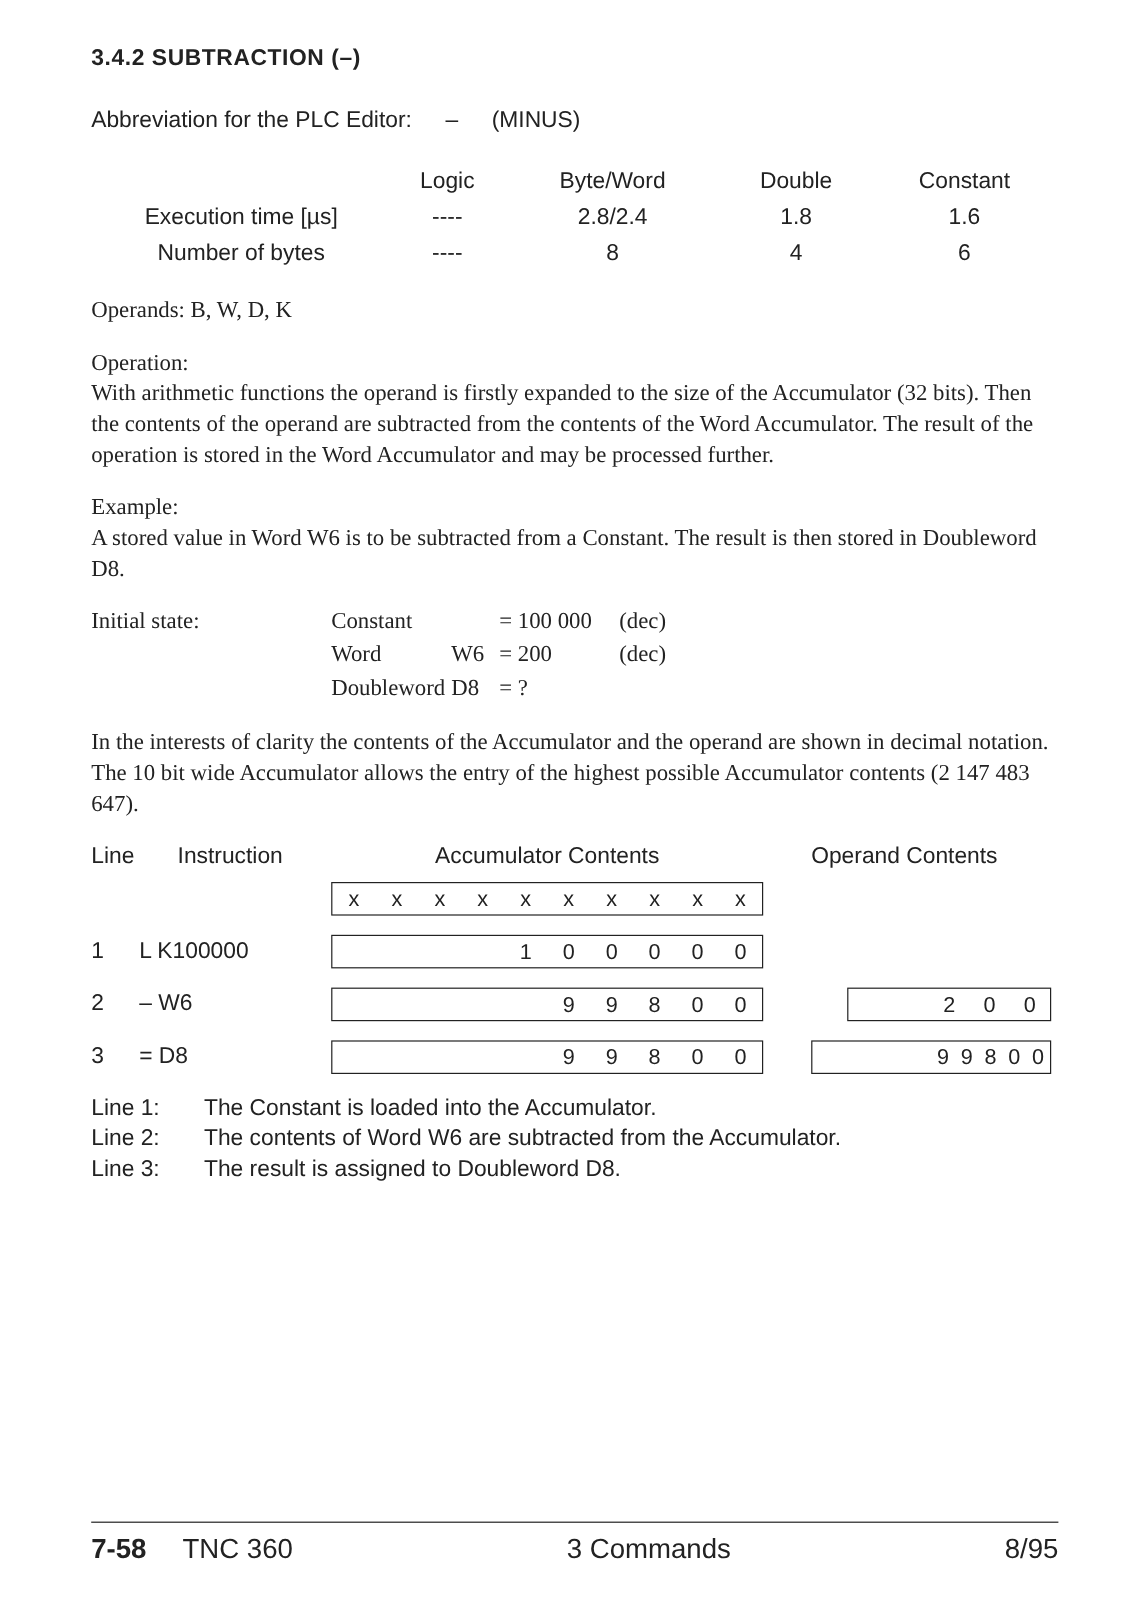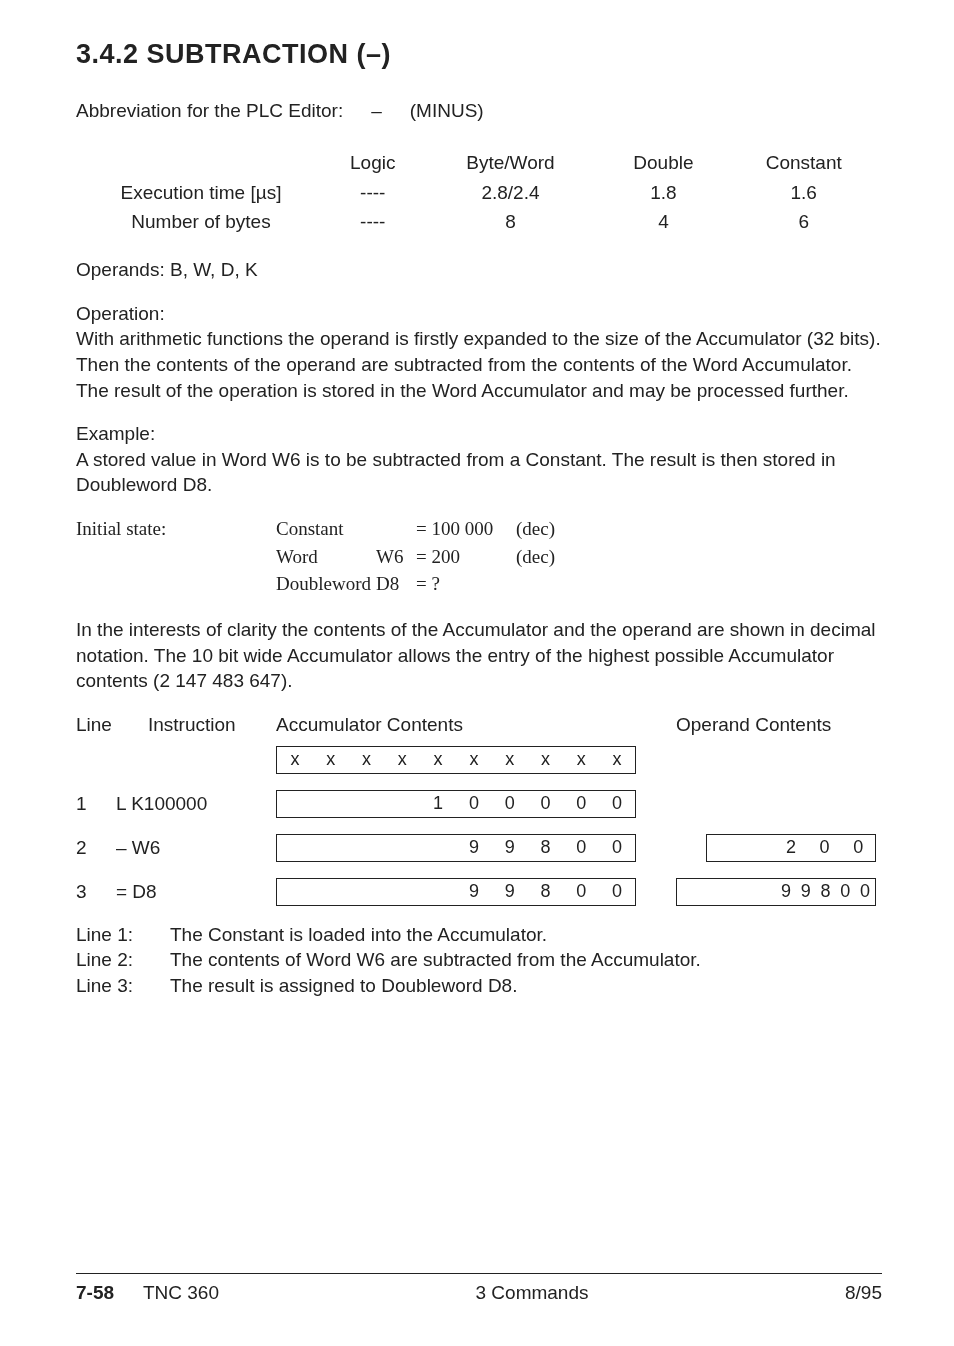--- a/index.html
+++ b/index.html
@@ -14,21 +14,21 @@
   .page {
     width: 954px;
     height: 1346px;
     box-sizing: border-box;
     padding: 36px 72px 0 76px;
     position: relative;
     font-size: 19px;
     line-height: 1.35;
   }
   h1 {
-    font-size: 27px;
+    font-size: 19px;
     font-weight: 700;
     margin: 0 0 26px 0;
     letter-spacing: 0.5px;
   }
   .abbr-row {
     display: flex;
     gap: 28px;
     margin-bottom: 24px;
     align-items: center;
   }
@@ -41,41 +41,41 @@
   table.timing td, table.timing th {
     font-weight: 300;
     text-align: center;
     padding: 2px 0;
   }
   table.timing td.label {
     text-align: center;
     width: 250px;
   }
 
-  .para { margin-bottom: 18px; }
+  .para { margin-bottom: 18px; font-family: Liberation Serif, serif; }
 
   
   .init-state {
     display: grid;
     grid-template-columns: 200px 100px 40px 100px 60px;
     row-gap: 2px;
     margin-bottom: 20px;
     font-family: Liberation Serif, serif;
   }
   .init-state div { white-space: pre; }
 
   
   .trace-headers {
     display: grid;
     grid-template-columns: 40px 160px 360px 40px 200px;
     margin-bottom: 8px;
   }
   .trace-headers .line-h { grid-column: 1 / 2; }
   .trace-headers .instr-h { grid-column: 2 / 3; margin-left: 32px; }
-  .trace-headers .acc-h { grid-column: 3 / 4; text-align: left; }
+  .trace-headers .acc-h { grid-column: 3 / 4; text-align: center; }
   .trace-headers .op-h { grid-column: 5 / 6; }
 
   .trace-row {
     display: grid;
     grid-template-columns: 40px 160px 360px 40px 200px;
     align-items: center;
     margin-bottom: 16px;
   }
   .trace-row .ln { }
   .trace-row .instr { }
@@ -102,21 +102,21 @@
   
   .footer {
     position: absolute;
     left: 76px;
     right: 72px;
     bottom: 40px;
     border-top: 1.5px solid #222;
     padding-top: 6px;
     display: flex;
     justify-content: space-between;
-    font-size: 19px;
+    font-size: 23px;
   }
   .footer .pn { font-weight: 700; margin-right: 24px;}
 </style>
 </head>
 <body>
 
 <div class="page">
 
   <h1>3.4.2  SUBTRACTION   (–)</h1>
 

